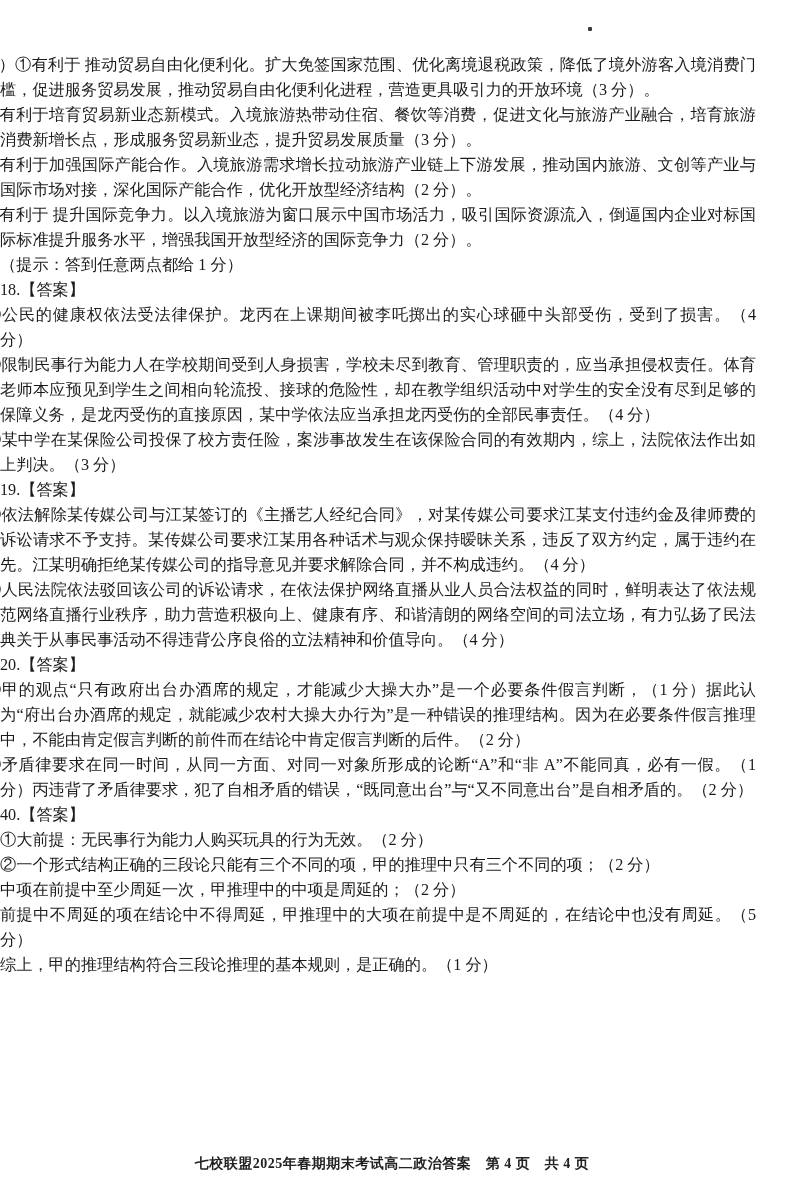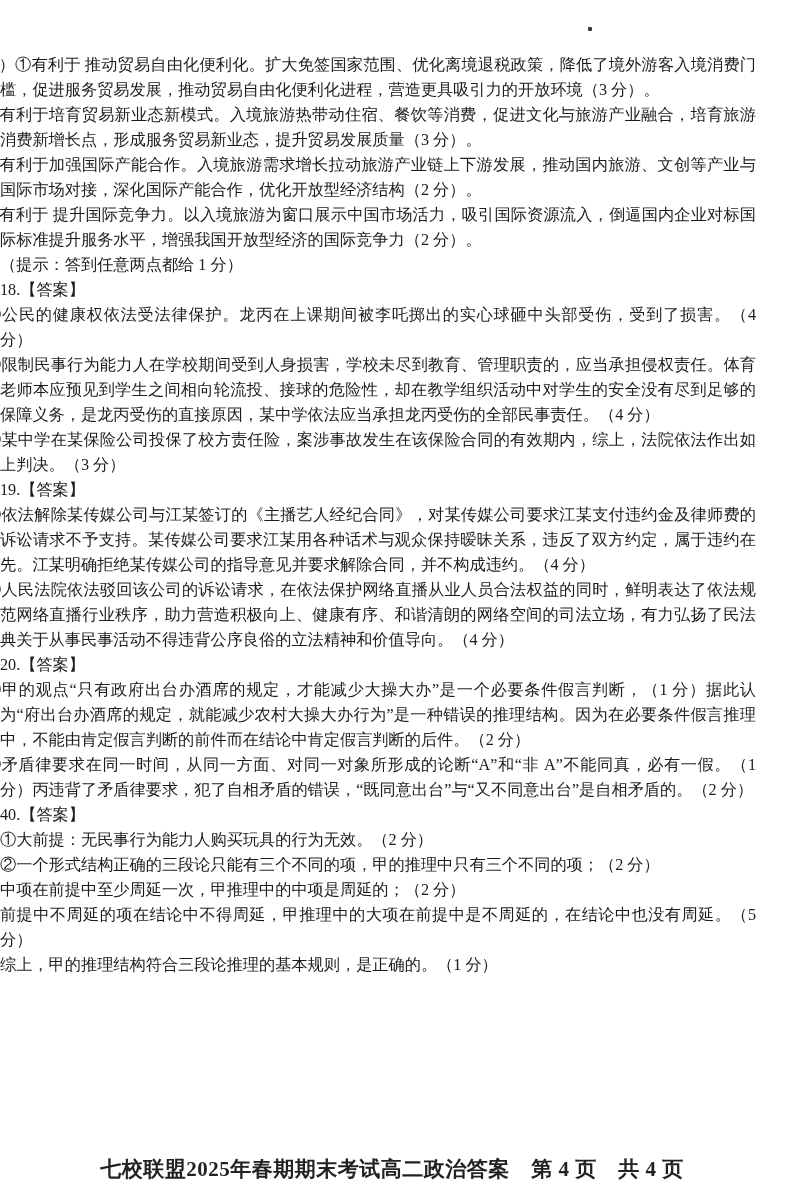--- a/index.html
+++ b/index.html
@@ -46,21 +46,21 @@
 
   
   .p-flush  { margin-left: 78px; font-family: Liberation Serif, serif; }
 
   .footer {
     position: absolute;
     top: 1155px;
     left: 0;
     width: 784px;
     text-align: center;
-    font-size: 21px;
+    font-size: 14px;
     font-weight: 600;
     letter-spacing: 0.5px;
     color: #222222;
   }
   .speck {
     position: absolute;
     left: 588px;
     top: 27px;
     width: 4px;
     height: 4px;

